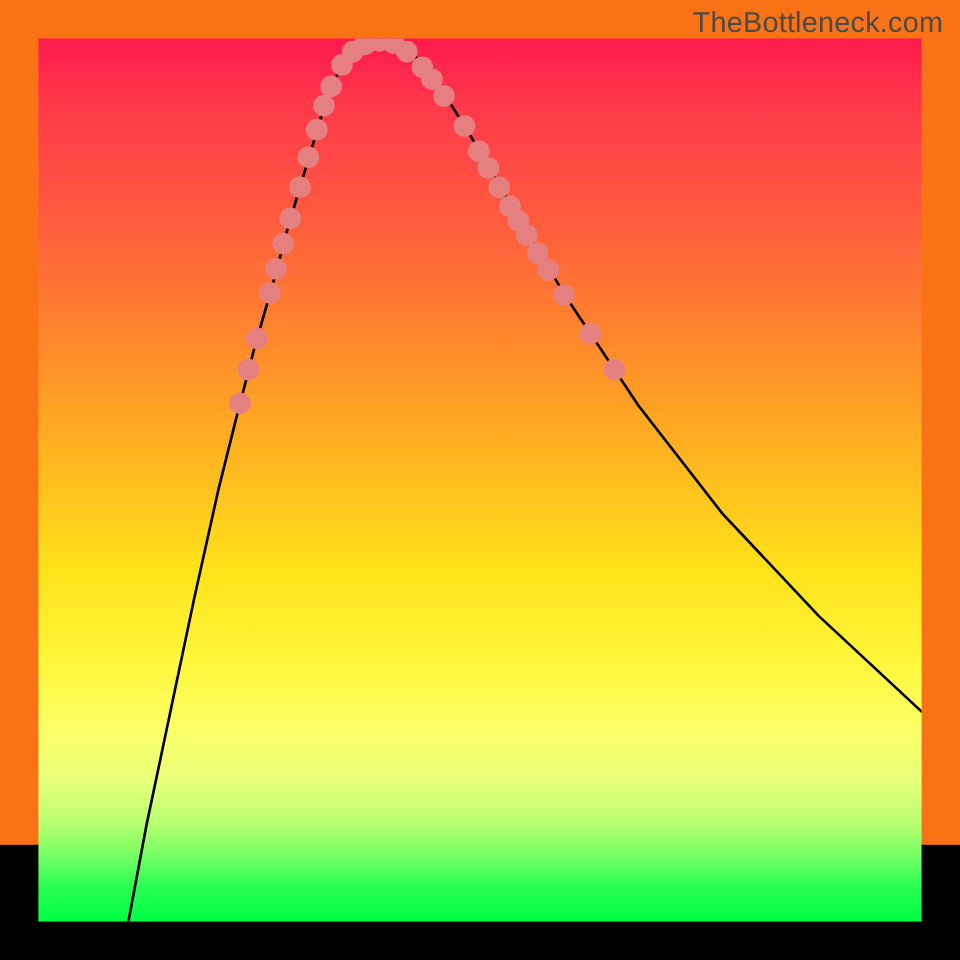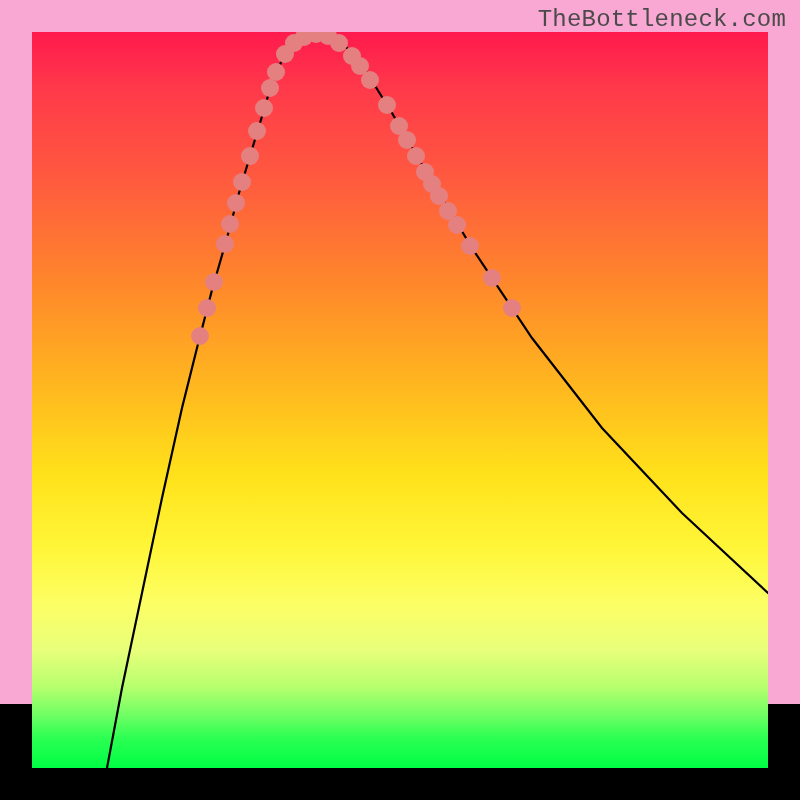--- a/index.html
+++ b/index.html
@@ -10,22 +10,21 @@
     overflow: hidden;
     background: #000;
     font-family: Arial, Helvetica, sans-serif;
   }
   .frame {
     position: absolute;
     top: 0;
     left: 0;
     width: 800px;
     height: 704px;
-    background: #f9a8d4;
-    font-family: Liberation Mono, monospace;
+    background: #f97316;
   }
   .plot {
     position: absolute;
     top: 32px;
     left: 32px;
     width: 736px;
     height: 736px;
     
     background: linear-gradient(to bottom,
       #ff1a4d 0%,

